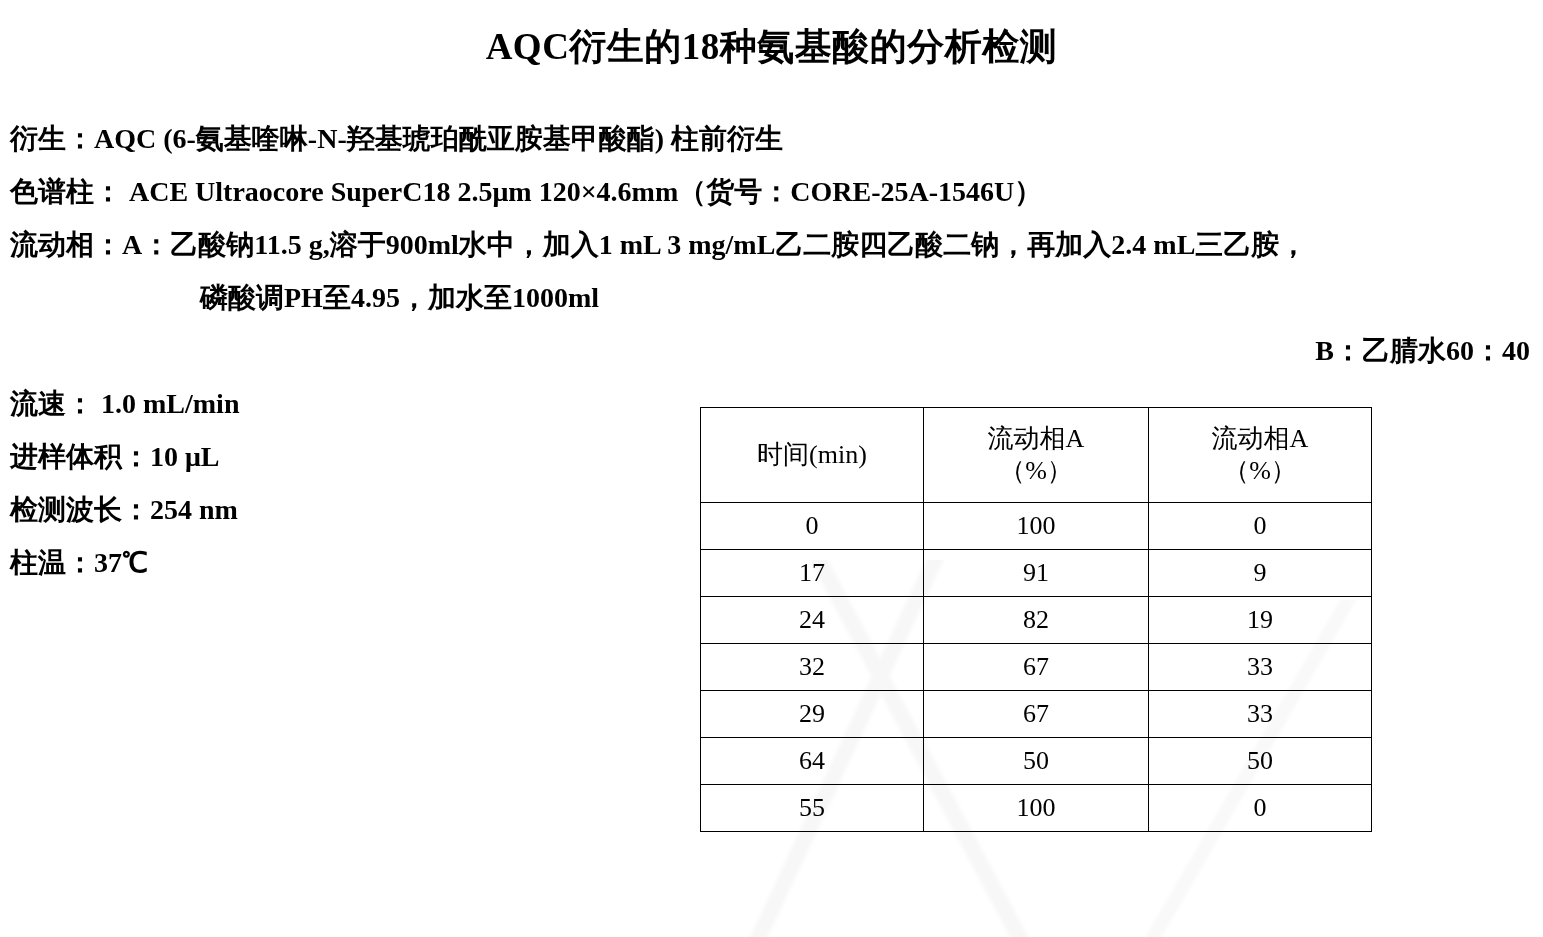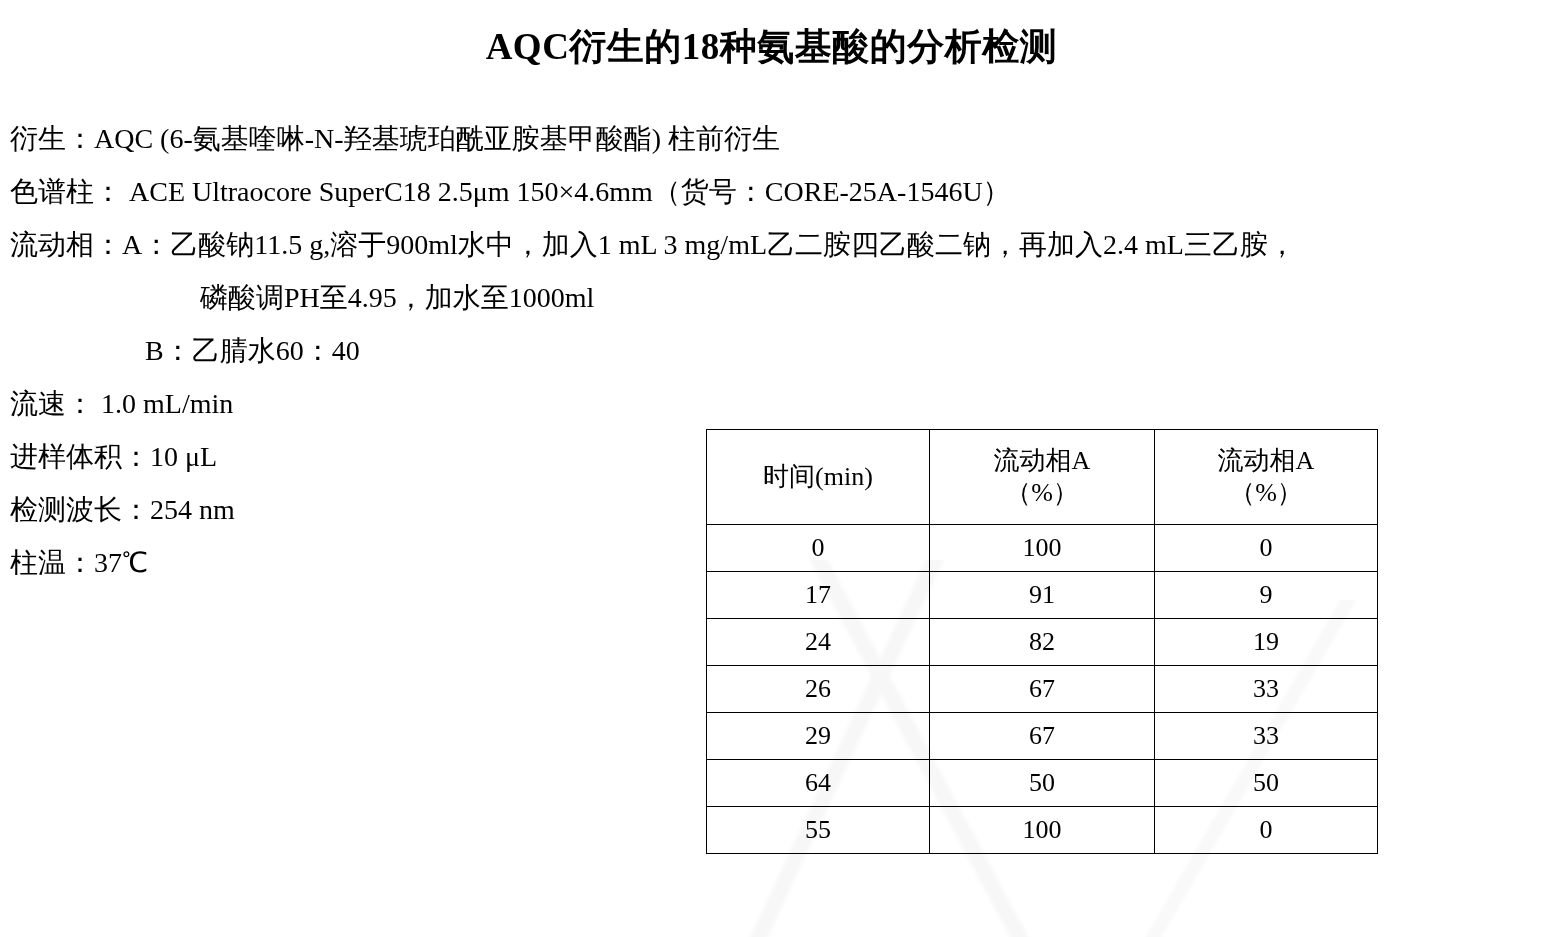--- a/index.html
+++ b/index.html
@@ -34,32 +34,33 @@
     top: 125px;
     left: 10px;
     width: 1520px;
   }
   .line {
     font-size: 28px;
     line-height: 1.0;
     margin: 0 0 25px 0;
     white-space: nowrap;
     font-family: "Liberation Serif", serif;
+    font-weight: bold;
   }
   .line.indent {
     padding-left: 190px;
   }
   .line.indent-b {
     padding-left: 135px;
+    text-align: right;
   }
   .tbl-wrap {
     position: absolute;
     left: 700px;
-    top: 429px;
-    margin-left: 6px;
+    top: 407px;
   }
   table.grad {
     border-collapse: collapse;
     font-size: 26px;
     font-family: "Liberation Serif", serif;
   }
   table.grad td, table.grad th {
     border: 1px solid #000000;
     text-align: center;
     vertical-align: middle;
@@ -103,21 +104,21 @@
 
 <div class="page">
 
   <div class="watermark wm1"></div>
   <div class="watermark wm2"></div>
 
   <div class="title">AQC衍生的18种氨基酸的分析检测</div>
 
   <div class="body-block">
     <p class="line">衍生：AQC (6-氨基喹啉-N-羟基琥珀酰亚胺基甲酸酯) 柱前衍生</p>
-    <p class="line">色谱柱： ACE Ultraocore SuperC18 2.5μm 150×4.6mm（货号：CORE-25A-1546U）</p>
+    <p class="line">色谱柱： ACE Ultraocore SuperC18 2.5μm 120×4.6mm（货号：CORE-25A-1546U）</p>
     <p class="line">流动相：A：乙酸钠11.5 g,溶于900ml水中，加入1 mL 3 mg/mL乙二胺四乙酸二钠，再加入2.4 mL三乙胺，</p>
     <p class="line indent">磷酸调PH至4.95，加水至1000ml</p>
     <p class="line indent-b">B：乙腈水60：40</p>
     <p class="line">流速： 1.0 mL/min</p>
     <p class="line">进样体积：10 μL</p>
     <p class="line">检测波长：254 nm</p>
     <p class="line">柱温：37℃</p>
   </div>
 
   <div class="tbl-wrap">
@@ -145,21 +146,21 @@
           <td>17</td>
           <td>91</td>
           <td>9</td>
         </tr>
         <tr>
           <td>24</td>
           <td>82</td>
           <td>19</td>
         </tr>
         <tr>
-          <td>26</td>
+          <td>32</td>
           <td>67</td>
           <td>33</td>
         </tr>
         <tr>
           <td>29</td>
           <td>67</td>
           <td>33</td>
         </tr>
         <tr>
           <td>64</td>

